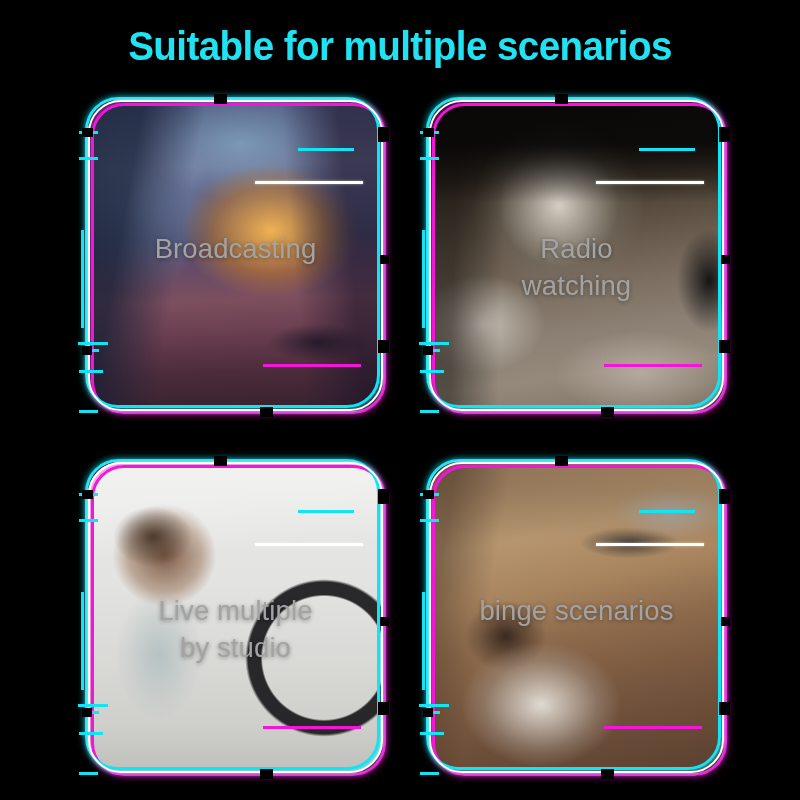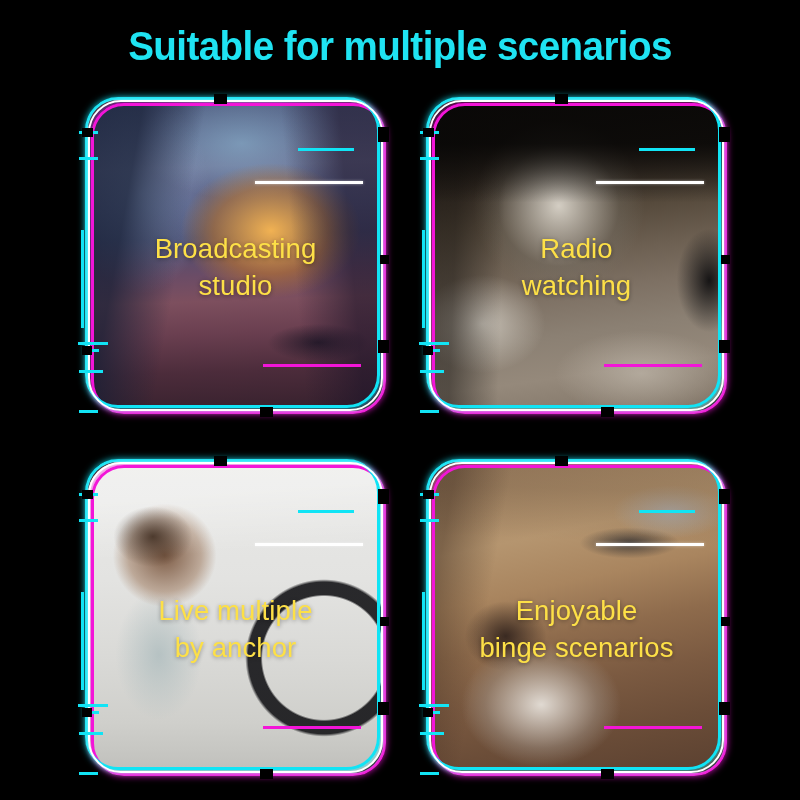--- a/index.html
+++ b/index.html
@@ -223,21 +223,21 @@
   .tick-bl-line { left: -10px; bottom: 66px; width: 30px; height: 3px; background:#11e4f5; }
 
   
   .card-caption {
     position: absolute;
     left: 0;
     right: 0;
     top: 130px;
     z-index: 7;
     text-align: center;
-    color: #fde047;
+    color: #a3a3a3;
     font-size: 27.5px;
     line-height: 37px;
     font-weight: normal;
     letter-spacing: 0.1px;
     text-shadow: 0 1px 4px rgba(0,0,0,.38);
     pointer-events: none;
   }
   .caption-line { display: block; white-space: nowrap; }
 </style>
 </head>
@@ -268,21 +268,20 @@
       <div class="tick tick-left-f"></div>
       <div class="tick tick-left-d"></div>
       <div class="tick tick-left-e"></div>
       <div class="tick tick-bl-line"></div>
       <div class="tick tick-cyan-ur"></div>
       <div class="tick line-white-ur"></div>
       <div class="tick line-magenta-lr"></div>
     </div>
     <div class="card-caption">
       <span class="caption-line">Broadcasting</span>
-      <span class="caption-line">studio</span>
     </div>
   </div>
 
   <div class="card pos-1">
     <div class="card-photo">
       <div class="photo-inner scene-radio"></div>
     </div>
     <div class="frame-layer">
       <div class="frame-magenta"></div>
       <div class="frame-cyan"></div>
@@ -332,21 +331,21 @@
       <div class="tick tick-left-f"></div>
       <div class="tick tick-left-d"></div>
       <div class="tick tick-left-e"></div>
       <div class="tick tick-bl-line"></div>
       <div class="tick tick-cyan-ur"></div>
       <div class="tick line-white-ur"></div>
       <div class="tick line-magenta-lr"></div>
     </div>
     <div class="card-caption">
       <span class="caption-line">Live multiple</span>
-      <span class="caption-line">by anchor</span>
+      <span class="caption-line">by studio</span>
     </div>
   </div>
 
   <div class="card pos-3">
     <div class="card-photo">
       <div class="photo-inner scene-binge"></div>
     </div>
     <div class="frame-layer">
       <div class="frame-magenta"></div>
       <div class="frame-cyan"></div>
@@ -363,18 +362,17 @@
       <div class="tick tick-left-c"></div>
       <div class="tick tick-left-f"></div>
       <div class="tick tick-left-d"></div>
       <div class="tick tick-left-e"></div>
       <div class="tick tick-bl-line"></div>
       <div class="tick tick-cyan-ur"></div>
       <div class="tick line-white-ur"></div>
       <div class="tick line-magenta-lr"></div>
     </div>
     <div class="card-caption">
-      <span class="caption-line">Enjoyable</span>
       <span class="caption-line">binge scenarios</span>
     </div>
   </div>
 
 </div>
 
 </body></html>

